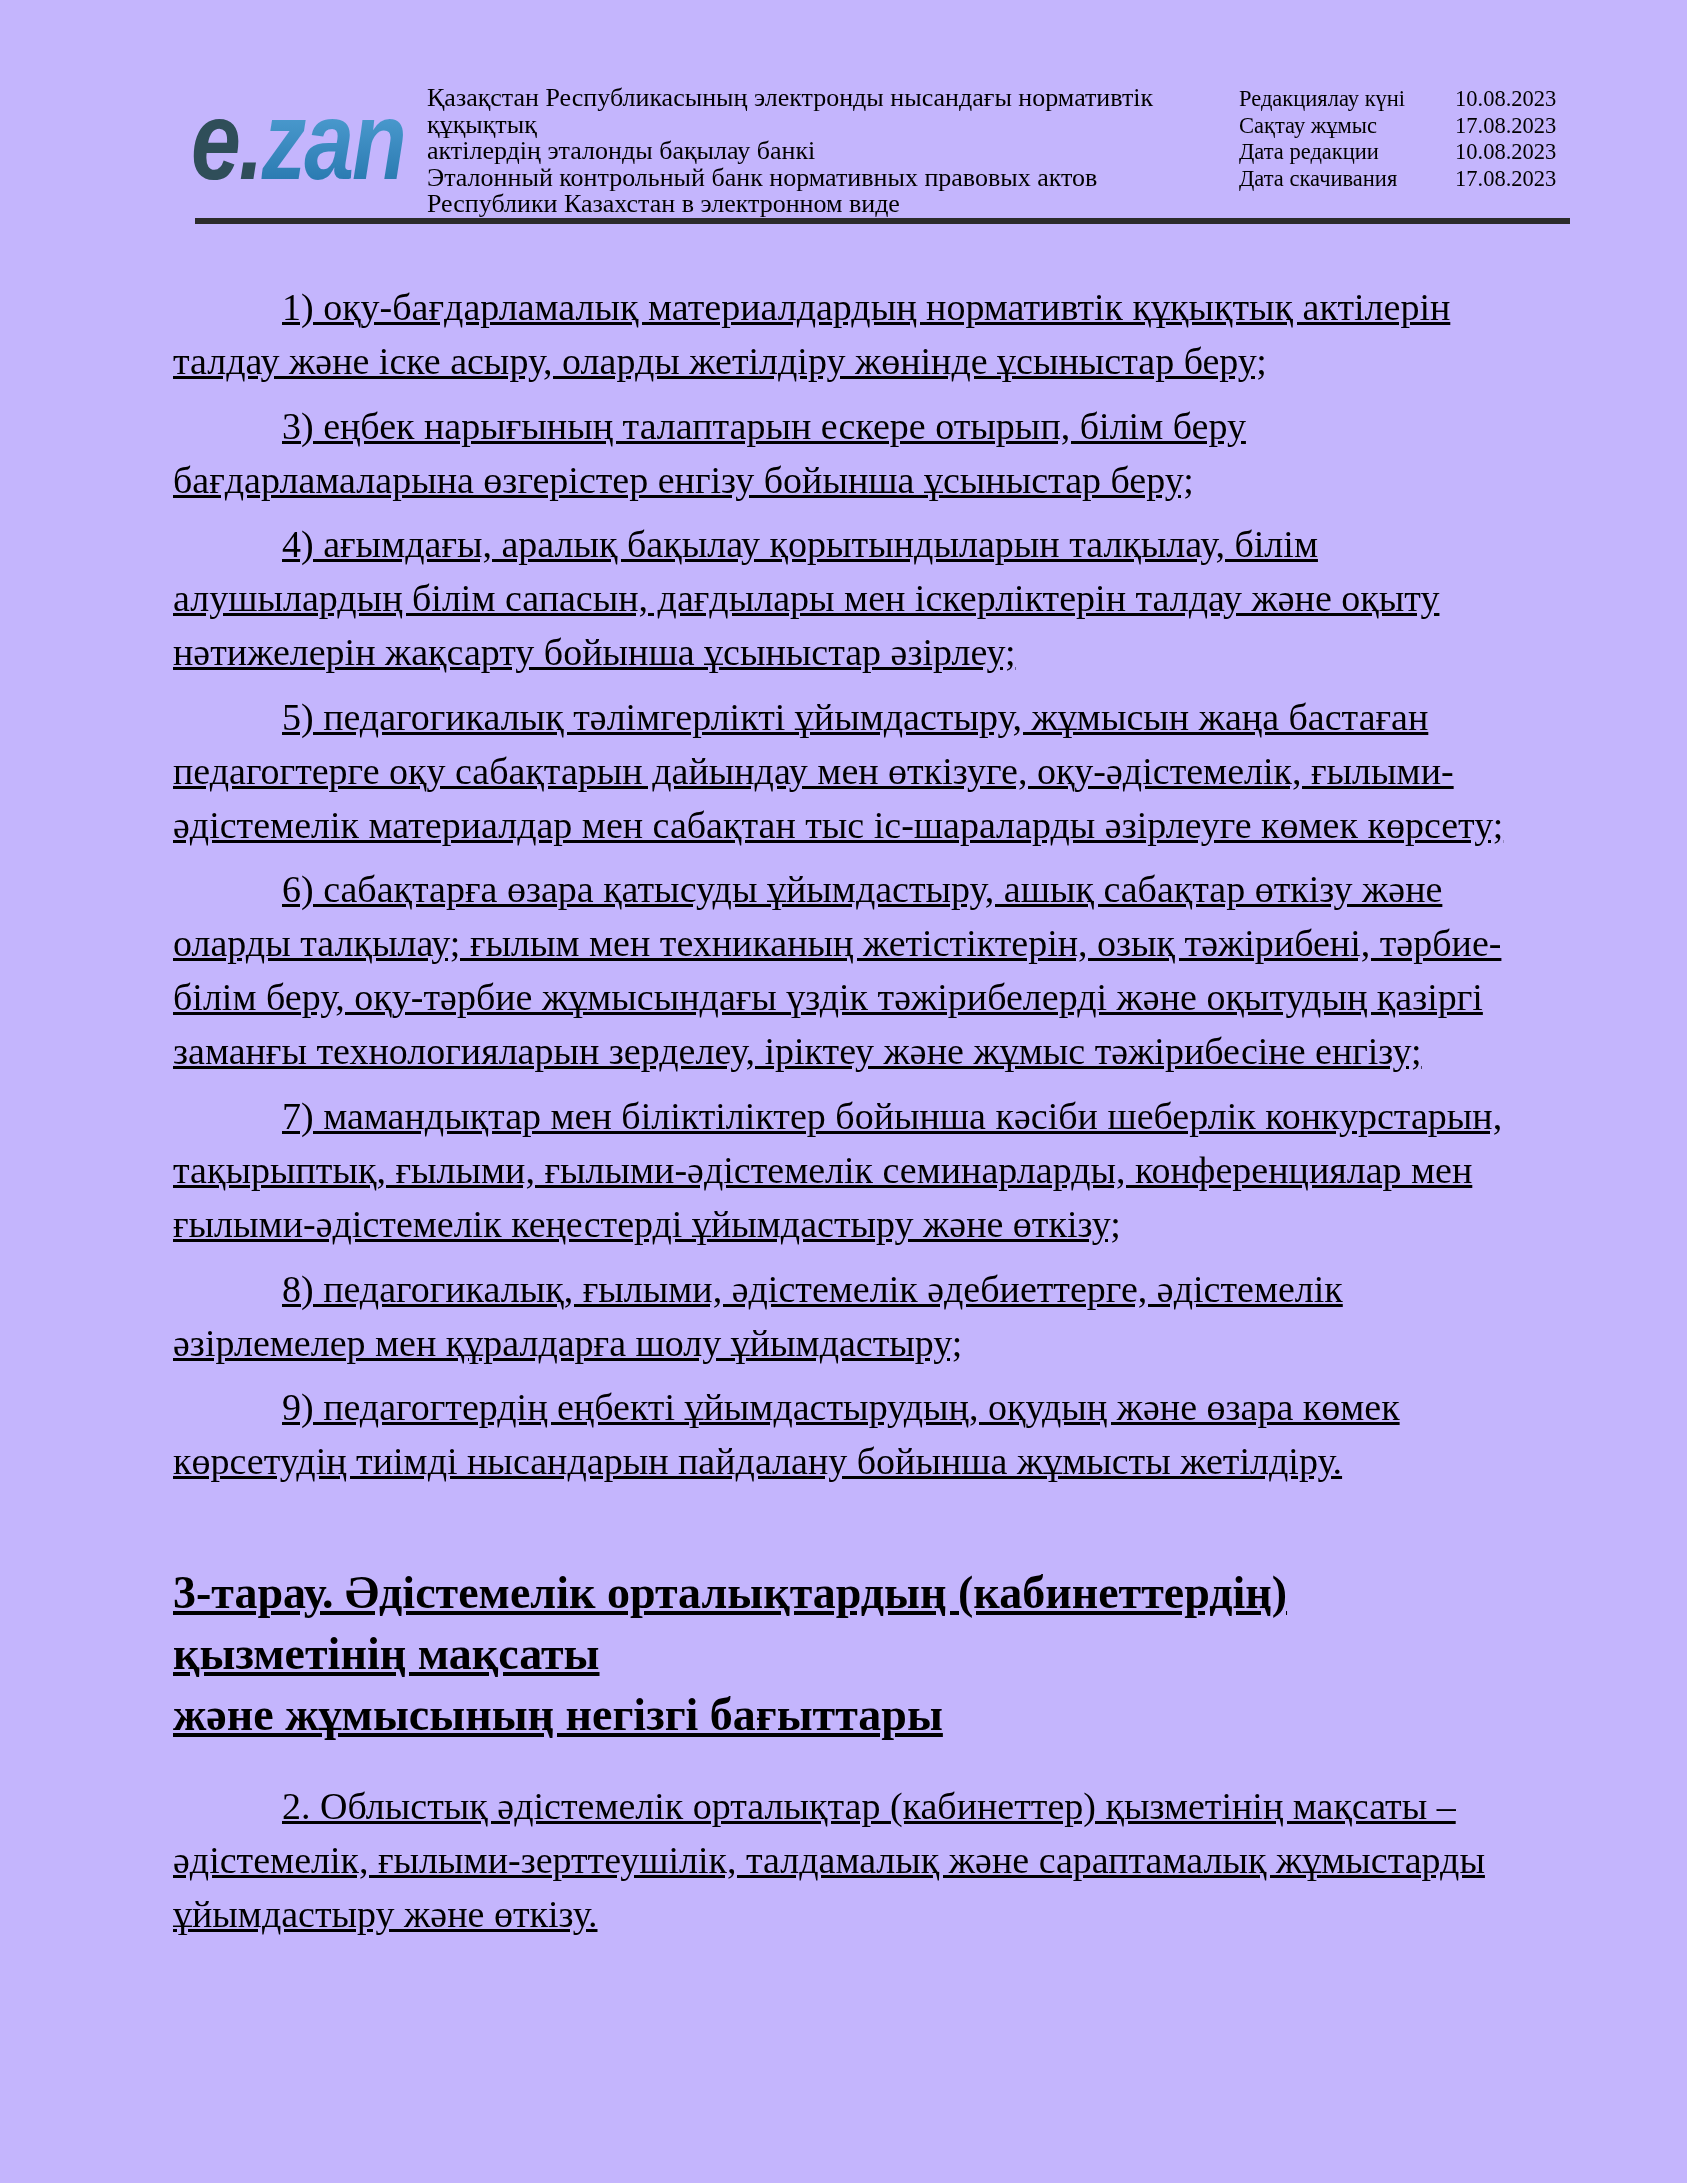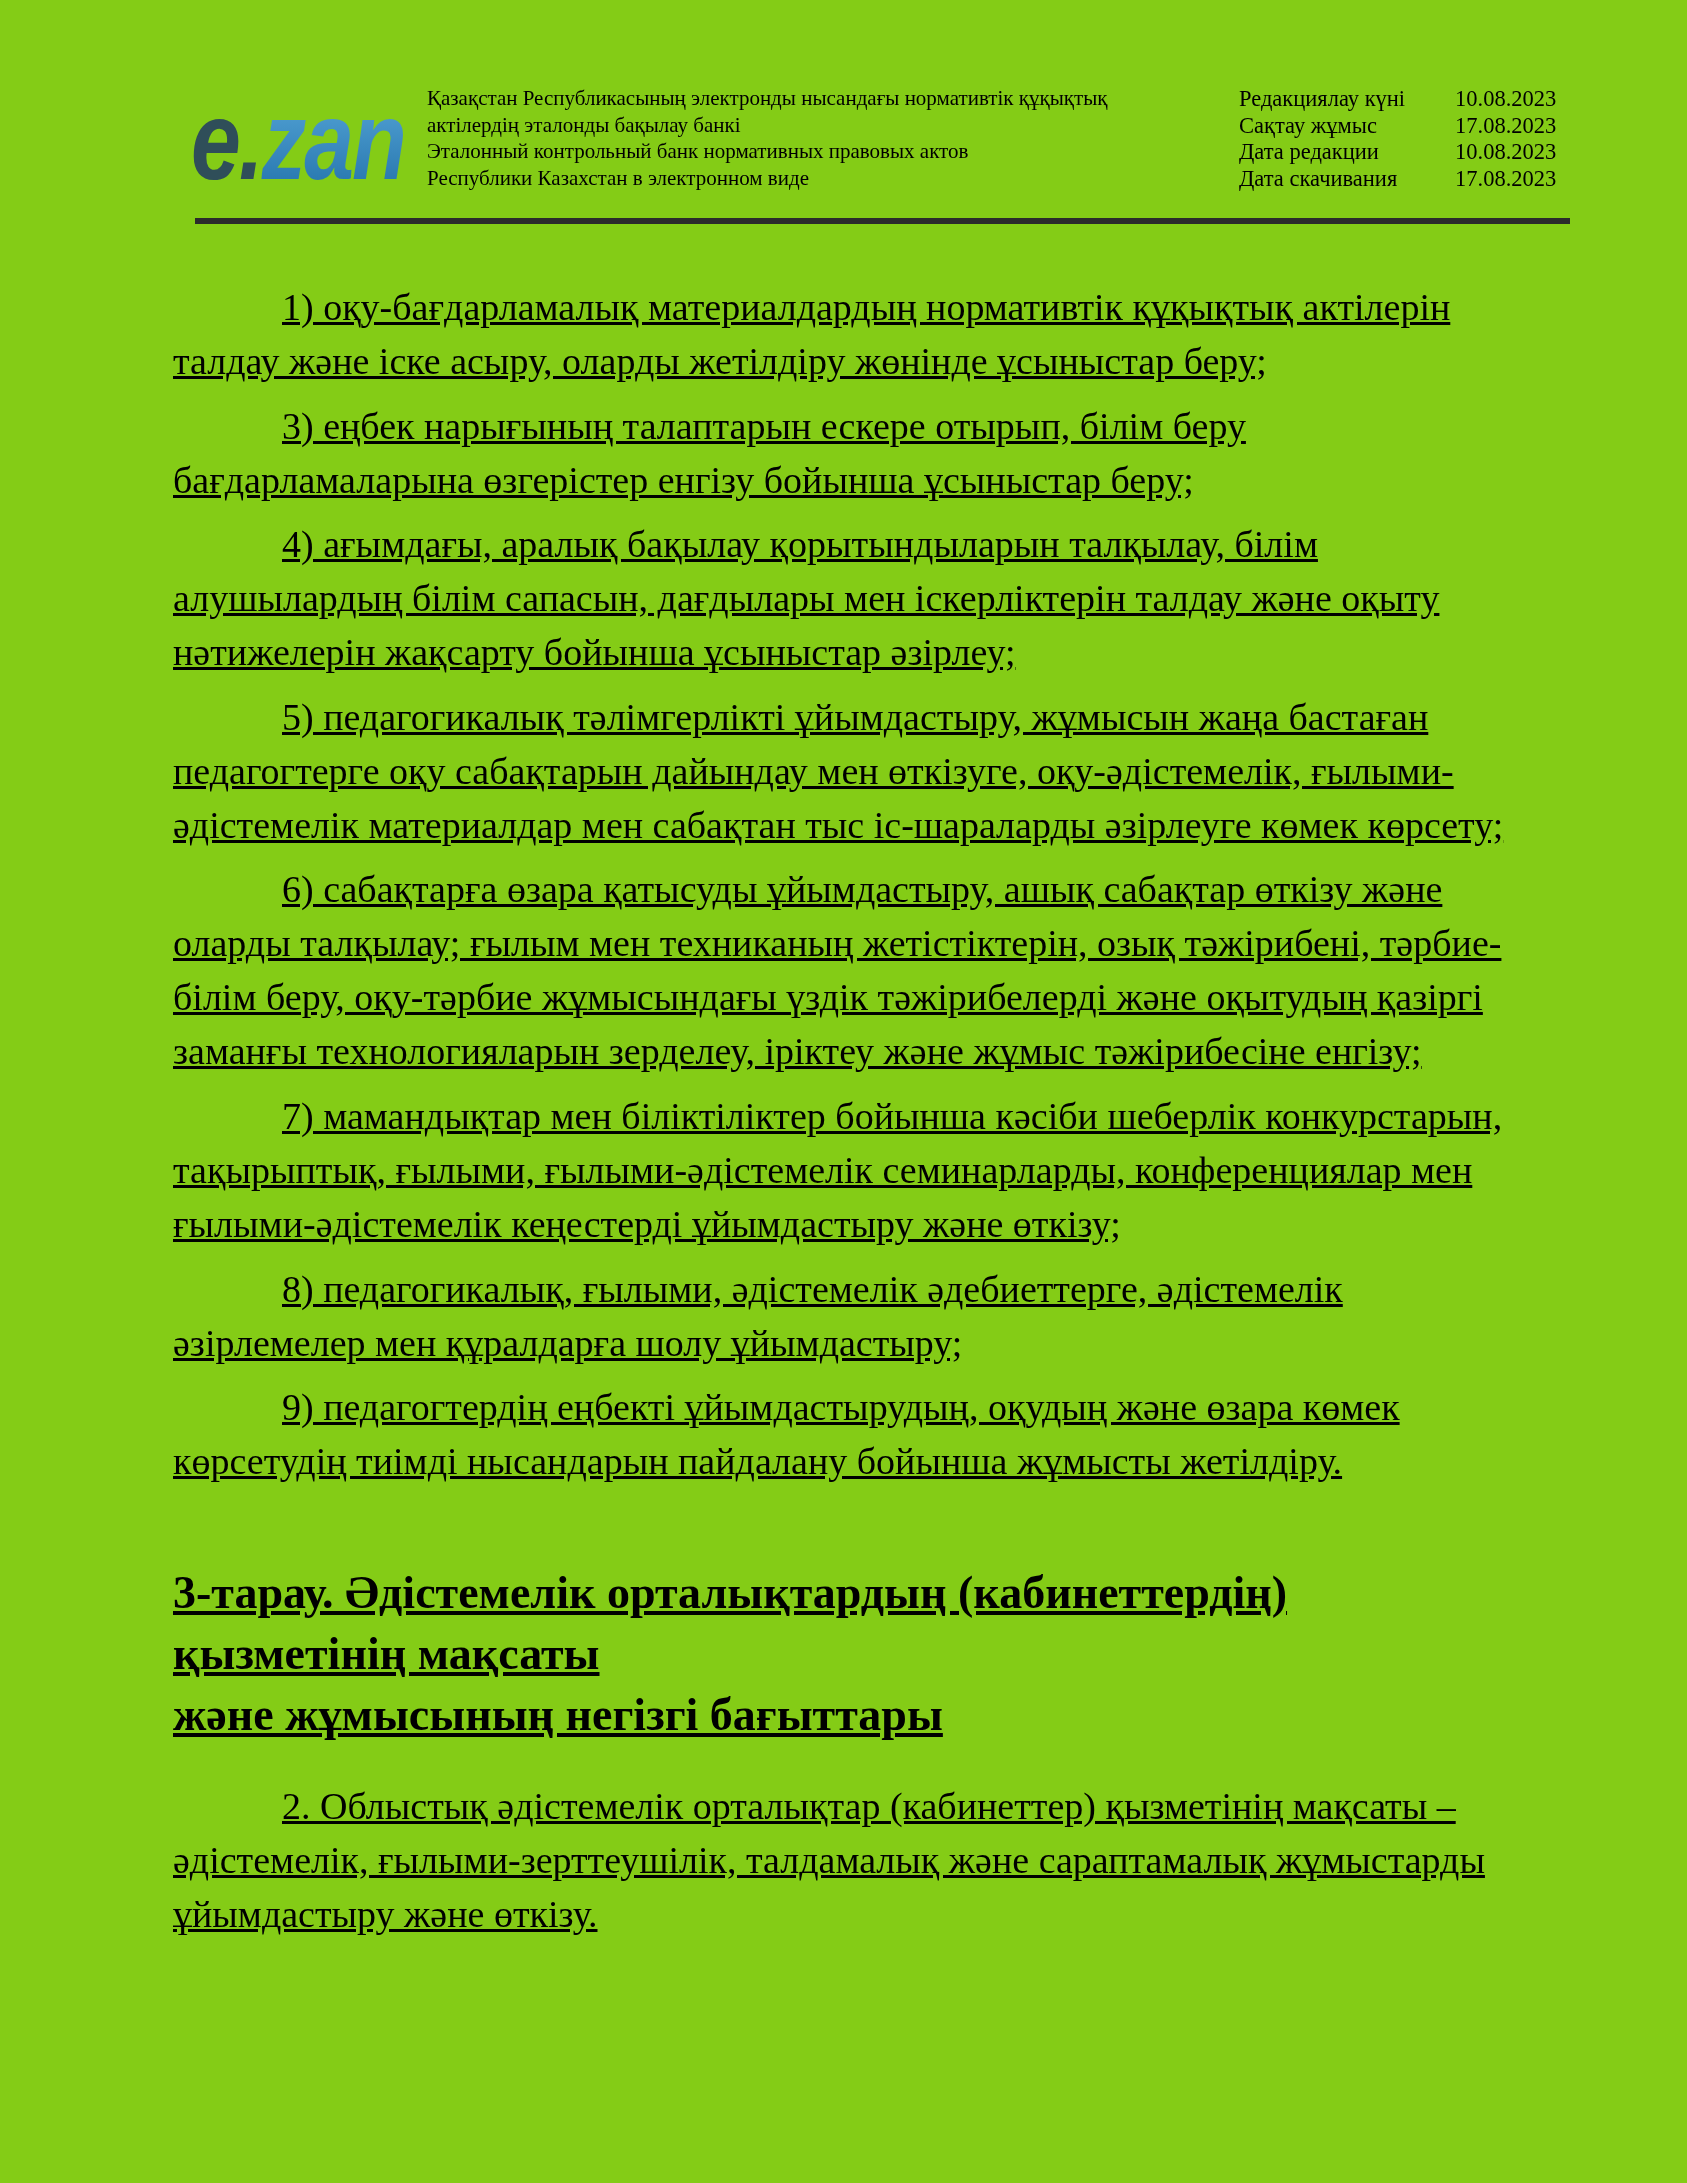--- a/index.html
+++ b/index.html
@@ -4,21 +4,21 @@
 <style>
   html, body {
     margin: 0;
     padding: 0;
     background: #ffffff;
   }
   .page {
     position: relative;
     width: 1687px;
     height: 2183px;
-    background: #84cc16;
+    background: #c4b5fd;
     overflow: hidden;
     font-family: "Liberation Serif", serif;
     color: #000000;
   }
 
   
   .logo {
     position: absolute;
     left: 191px;
     top: 85px;
@@ -39,21 +39,21 @@
     background: linear-gradient(#5cabdd, #2070a8);
     -webkit-background-clip: text;
     background-clip: text;
     color: transparent;
   }
   .org-title {
     position: absolute;
     left: 427px;
     top: 85px;
     width: 801px;
-    font-size: 21px;
+    font-size: 26px;
     line-height: 26.5px;
     white-space: pre-line;
   }
   .dates {
     position: absolute;
     left: 1239px;
     top: 86px;
     width: 331px;
     font-size: 22.5px;
     line-height: 26.5px;

